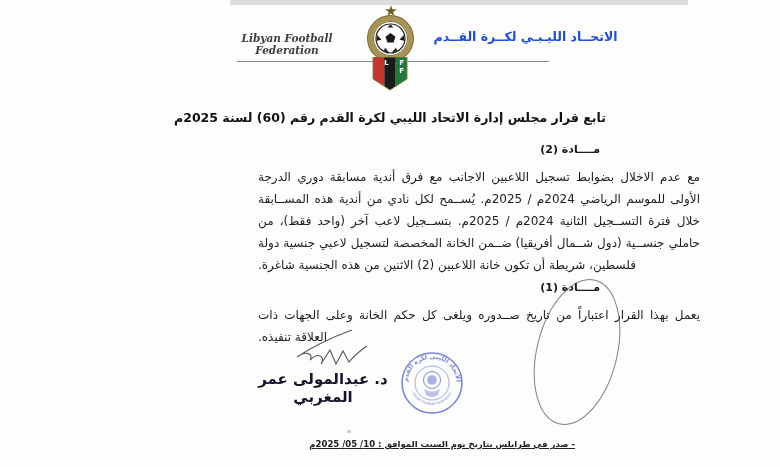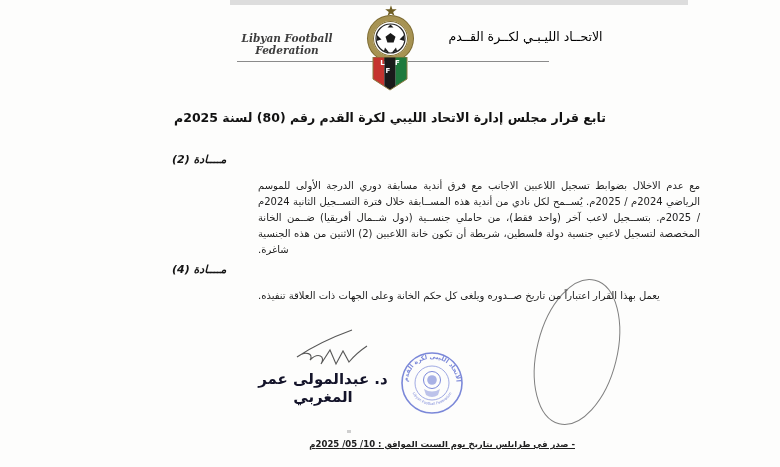--- a/index.html
+++ b/index.html
@@ -10,47 +10,47 @@
   .abs{position:absolute;}
   
   .scan-strip{left:230px;top:0;width:458px;height:5px;background:#d7d7d7;opacity:.85;}
   .org-en{
     left:222px;top:33px;width:130px;font-family:"DejaVu Serif", serif;
     font-style:italic;font-weight:bold;font-size:10.5px;color:#3d3d3d;line-height:1.1;
     text-align:center;
   }
   .org-ar{
     left:428px;top:29px;width:195px;direction:rtl;text-align:center;white-space:nowrap;
-    font-weight:normal;font-size:12.5px;color:#000000;
+    font-weight:bold;font-size:12.5px;color:#1d4ed8;
   }
   .rule{top:61px;height:0;border-top:1.6px solid #8b8b8b;}
   .rule-left{left:237px;width:138px;}
   .rule-right{left:408px;width:141px;}
   .star{left:380px;top:2px;width:22px;text-align:center;font-size:15px;color:#6f5e24;}
   .ring{
     left:368px;top:16px;width:45px;height:45px;border-radius:50%;
     border:5px solid #a79353;background:#fff;box-sizing:border-box;
     box-shadow:0 0 0 1px #7c6a31, inset 0 0 0 1px #7c6a31;
   }
   .lff-letters{
-    left:372px;top:59px;width:36px;text-align:center;color:#ffffff;
+    left:372px;top:59px;width:36px;text-align:right;color:#ffffff;
     font-size:7px;font-weight:bold;letter-spacing:4px;text-indent:4px;z-index:6;
   }
   
   .title{
     left:60px;top:110px;width:660px;text-align:center;direction:rtl;
     font-weight:bold;font-size:12.5px;color:#111;
   }
   .column{left:258px;top:141px;width:442px;direction:rtl;}
   .art-heading{
-    position:relative;left:-98px;text-align:left;font-weight:bold;
-    font-size:11px;margin:12px;color:#161616;font-style:italic;
+    position:relative;left:-98px;text-align:right;font-weight:bold;
+    font-size:11px;margin:2px;color:#161616;
   }
   .art-body{
-    margin:2px 0 0 0;font-size:10px;line-height:16px;color:#1c1c1c;
+    margin:10px 0 0 0;font-size:12px;line-height:22px;color:#1c1c1c;
     text-align:justify;text-align-last:left;
   }
   .gap1{margin-top:5px;}
   
   .sig-name{left:238px;top:370px;width:170px;text-align:center;direction:rtl;
     font-weight:bold;font-size:15px;color:#14142a;}
   .sig-role{left:238px;top:389px;width:170px;text-align:center;direction:rtl;
     font-weight:bold;font-size:11.5px;color:#14142a;}
   .stamp{left:398px;top:349px;opacity:.8;}
   .strokes{left:0;top:0;pointer-events:none;}
@@ -86,26 +86,26 @@
     <polygon points="22,28 17,29.5 21,24.5" fill="#1a1a1a"></polygon>
   </svg>
   <svg class="abs" style="left:372px;top:57px;" width="36" height="35" viewBox="0 0 36 35">
     <polygon points="1,0 12.3,0 12.3,29.3 1,22" fill="#c5342f"></polygon>
     <polygon points="12.3,0 23.7,0 23.7,29.3 18,33 12.3,29.3" fill="#1a1a1a"></polygon>
     <polygon points="23.7,0 35,0 35,22 23.7,29.3" fill="#1f7a3d"></polygon>
     <path d="M1,0 L35,0 L35,22 L18,33 L1,22 Z" fill="none" stroke="#8a7a40" stroke-width="1"></path>
   </svg>
   <div class="abs lff-letters">L F F</div>
 
-  <div class="abs title">تابع قرار مجلس إدارة الاتحاد الليبي لكرة القدم رقم (80) لسنة 2025م</div>
+  <div class="abs title">تابع قرار مجلس إدارة الاتحاد الليبي لكرة القدم رقم (60) لسنة 2025م</div>
 
   <div class="abs column">
     <h2 class="art-heading">مــــادة (2)</h2>
     <p class="art-body">مع عدم الاخلال بضوابط تسجيل اللاعبين الاجانب مع فرق أندية مسابقة دوري الدرجة الأولى للموسم الرياضي 2024م / 2025م. يُســمح لكل نادي من أندية هذه المســابقة خلال فترة التســجيل الثانية 2024م / 2025م. بتســجيل لاعب آخر (واحد فقط)، من حاملي جنســية (دول شــمال أفريقيا) ضــمن الخانة المخصصة لتسجيل لاعبي جنسية دولة فلسطين، شريطة أن تكون خانة اللاعبين (2) الاثنين من هذه الجنسية شاغرة.</p>
-    <h2 class="art-heading gap1">مــــادة (4)</h2>
+    <h2 class="art-heading gap1">مــــادة (1)</h2>
     <p class="art-body">يعمل بهذا القرار اعتباراً من تاريخ صــدوره ويلغى كل حكم الخانة وعلى الجهات ذات العلاقة تنفيذه.</p>
   </div>
 
   <svg class="abs strokes" width="780" height="467" viewBox="0 0 780 467">
     <ellipse cx="577" cy="352" rx="40" ry="74" transform="rotate(14 577 352)" fill="none" stroke="#4c4c4c" stroke-width="1" opacity="0.7"></ellipse>
     <path d="M 352 330 C 330 338 312 347 297 357 C 306 350 314 354 310 360 C 318 352 326 356 321 364 L 330 350 L 336 364 L 343 351 L 349 362 C 354 356 361 350 367 346" fill="none" stroke="#3a3a3a" stroke-width="1.1" opacity="0.85"></path>
   </svg>
 
   <div class="abs sig-name">د. عبدالمولى عمر المغربي</div>
 

